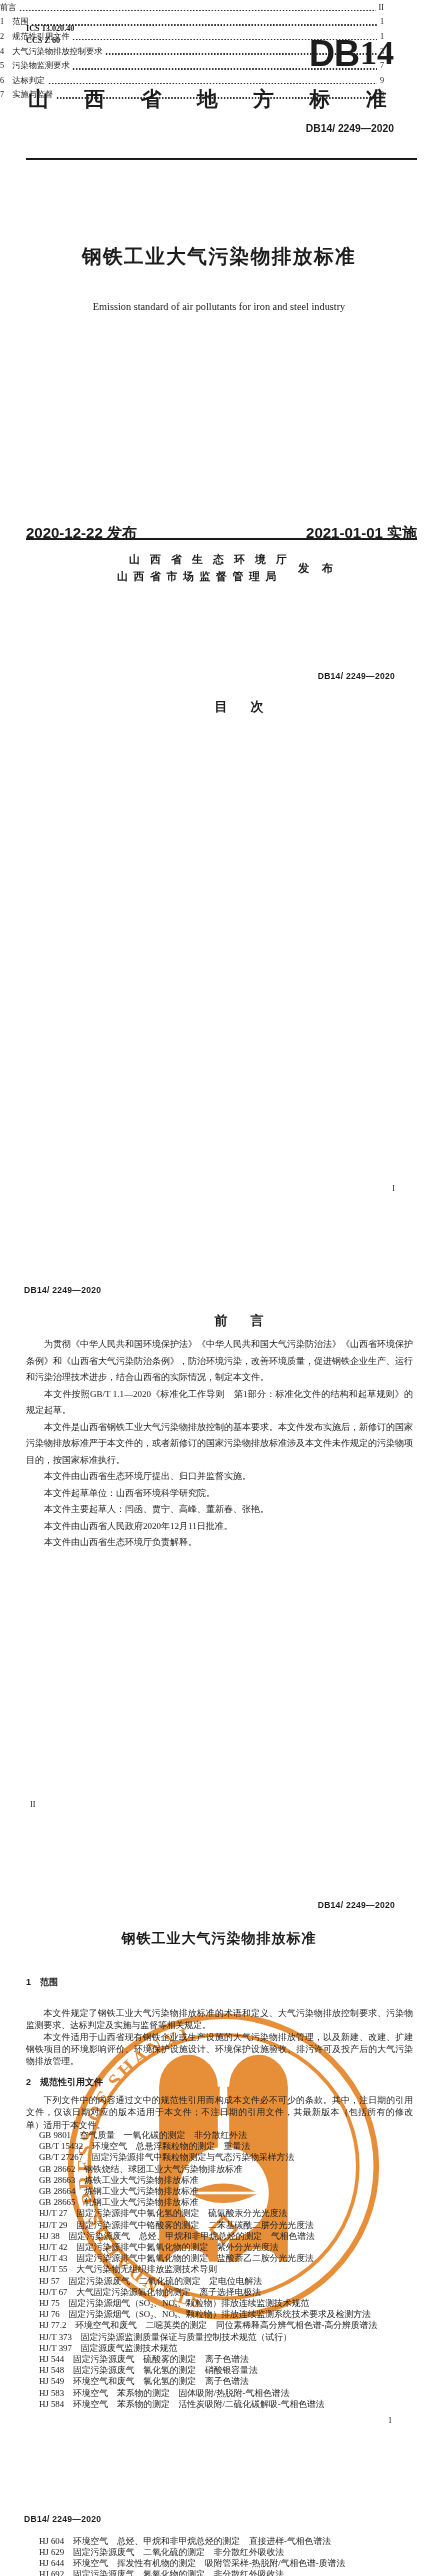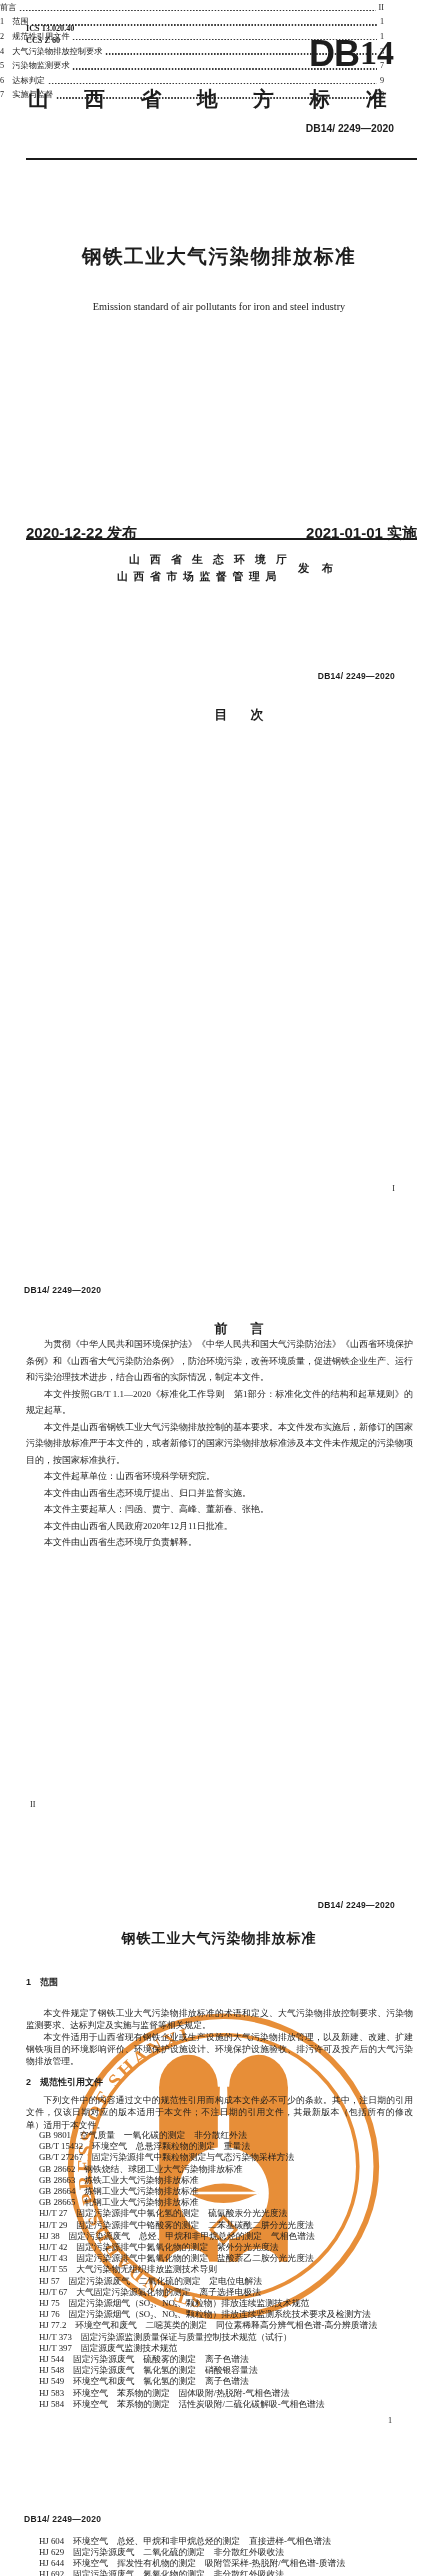--- a/index.html
+++ b/index.html
@@ -34,21 +34,21 @@
            font-family:"Liberation Sans",sans-serif;font-weight:700;font-size:15px;}
   .rule2{top:538px;left:26px;width:391px;}
   .orgs{top:551px;left:117px;width:165px;font-family:"Liberation Sans",sans-serif;font-weight:700;
         font-size:10.8px;line-height:17px;}
   .org1{word-spacing:7.2px;white-space:nowrap;padding-left:12px;}
   .org2{letter-spacing:5.7px;white-space:nowrap;}
   .publish{top:561px;left:298px;font-family:"Liberation Sans",sans-serif;font-weight:700;
            font-size:11.3px;word-spacing:9.3px;white-space:nowrap;z-index:1;position:absolute;}
   
   .hdr-toc{top:671px;right:43px;}
-  .sect-title{position:absolute;z-index:1;left:0;right:0;margin:16px;text-align:center;
+  .sect-title{position:absolute;z-index:1;left:0;right:0;margin:8px;text-align:center;
               font-family:"Liberation Sans",sans-serif;font-weight:700;font-size:13px;word-spacing:19.6px;padding-left:40px;}
   .toc-title{top:690px;}
   .toc-list{top:734px;left:32px;width:384px;font-size:8.2px;}
   .toc-item{height:14.6px;display:flex;align-items:center;}
   .toc-label{flex:none;white-space:nowrap;}
   .dots{flex:1;height:1.5px;margin:6.2px 2.6px 0 2.6px;
         background-image:radial-gradient(circle,#3a3a3a 0.6px,transparent 0.6px);
         background-size:3.1px 1.5px;background-repeat:repeat-x;}
   .toc-page{flex:none;}
   .p-I{top:1184px;right:43px;}
@@ -188,22 +188,22 @@
 
   
   <section>
     <div class="hdr hdr-fw">DB14/ 2249—2020</div>
     <h2 class="sect-title fw-title">前 言</h2>
     <div class="blk fw-paras">
 
         <p class="para">为贯彻《中华人民共和国环境保护法》《中华人民共和国大气污染防治法》《山西省环境保护条例》和《山西省大气污染防治条例》，防治环境污染，改善环境质量，促进钢铁企业生产、运行和污染治理技术进步，结合山西省的实际情况，制定本文件。</p>
         <p class="para">本文件按照GB/T 1.1—2020《标准化工作导则　第1部分：标准化文件的结构和起草规则》的规定起草。</p>
         <p class="para">本文件是山西省钢铁工业大气污染物排放控制的基本要求。本文件发布实施后，新修订的国家污染物排放标准严于本文件的，或者新修订的国家污染物排放标准涉及本文件未作规定的污染物项目的，按国家标准执行。</p>
+        <p class="para">本文件由山西省生态环境厅提出、归口并监督实施。</p>
         <p class="para">本文件起草单位：山西省环境科学研究院。</p>
-        <p class="para">本文件由山西省生态环境厅提出、归口并监督实施。</p>
         <p class="para">本文件主要起草人：闫函、贾宁、高峰、董新春、张艳。</p>
         <p class="para">本文件由山西省人民政府2020年12月11日批准。</p>
         <p class="para">本文件由山西省生态环境厅负责解释。</p>
       </div>
     <div class="pageno p-II">II</div>
   </section>
 
   
   <section>
     <div class="hdr hdr-p1">DB14/ 2249—2020</div>

